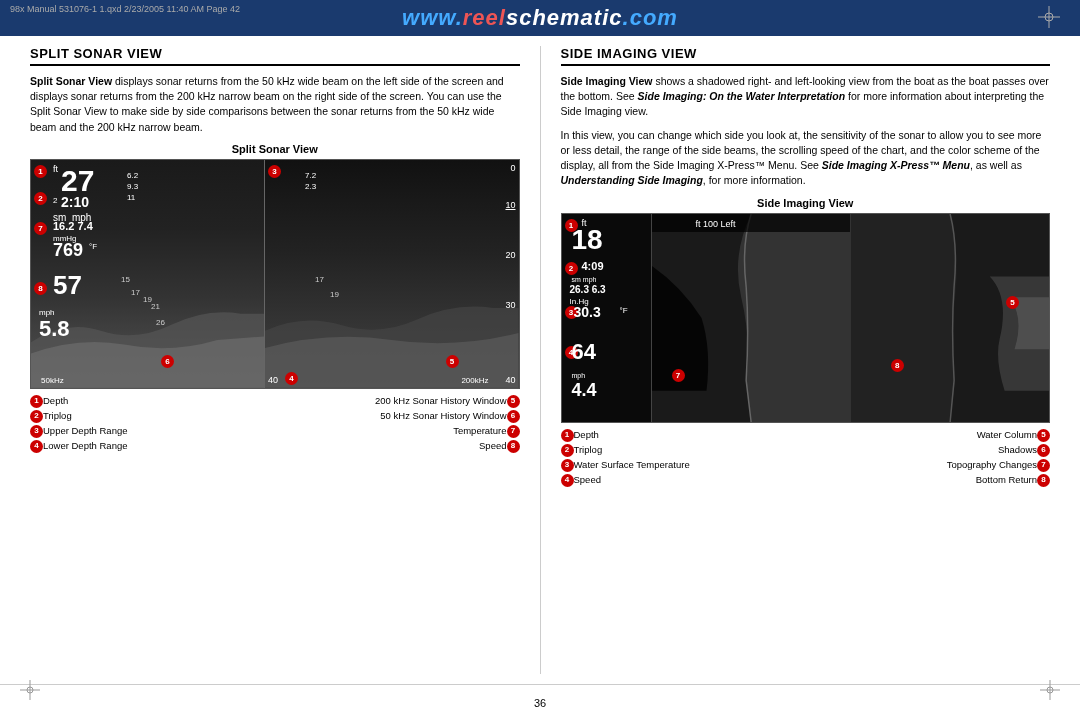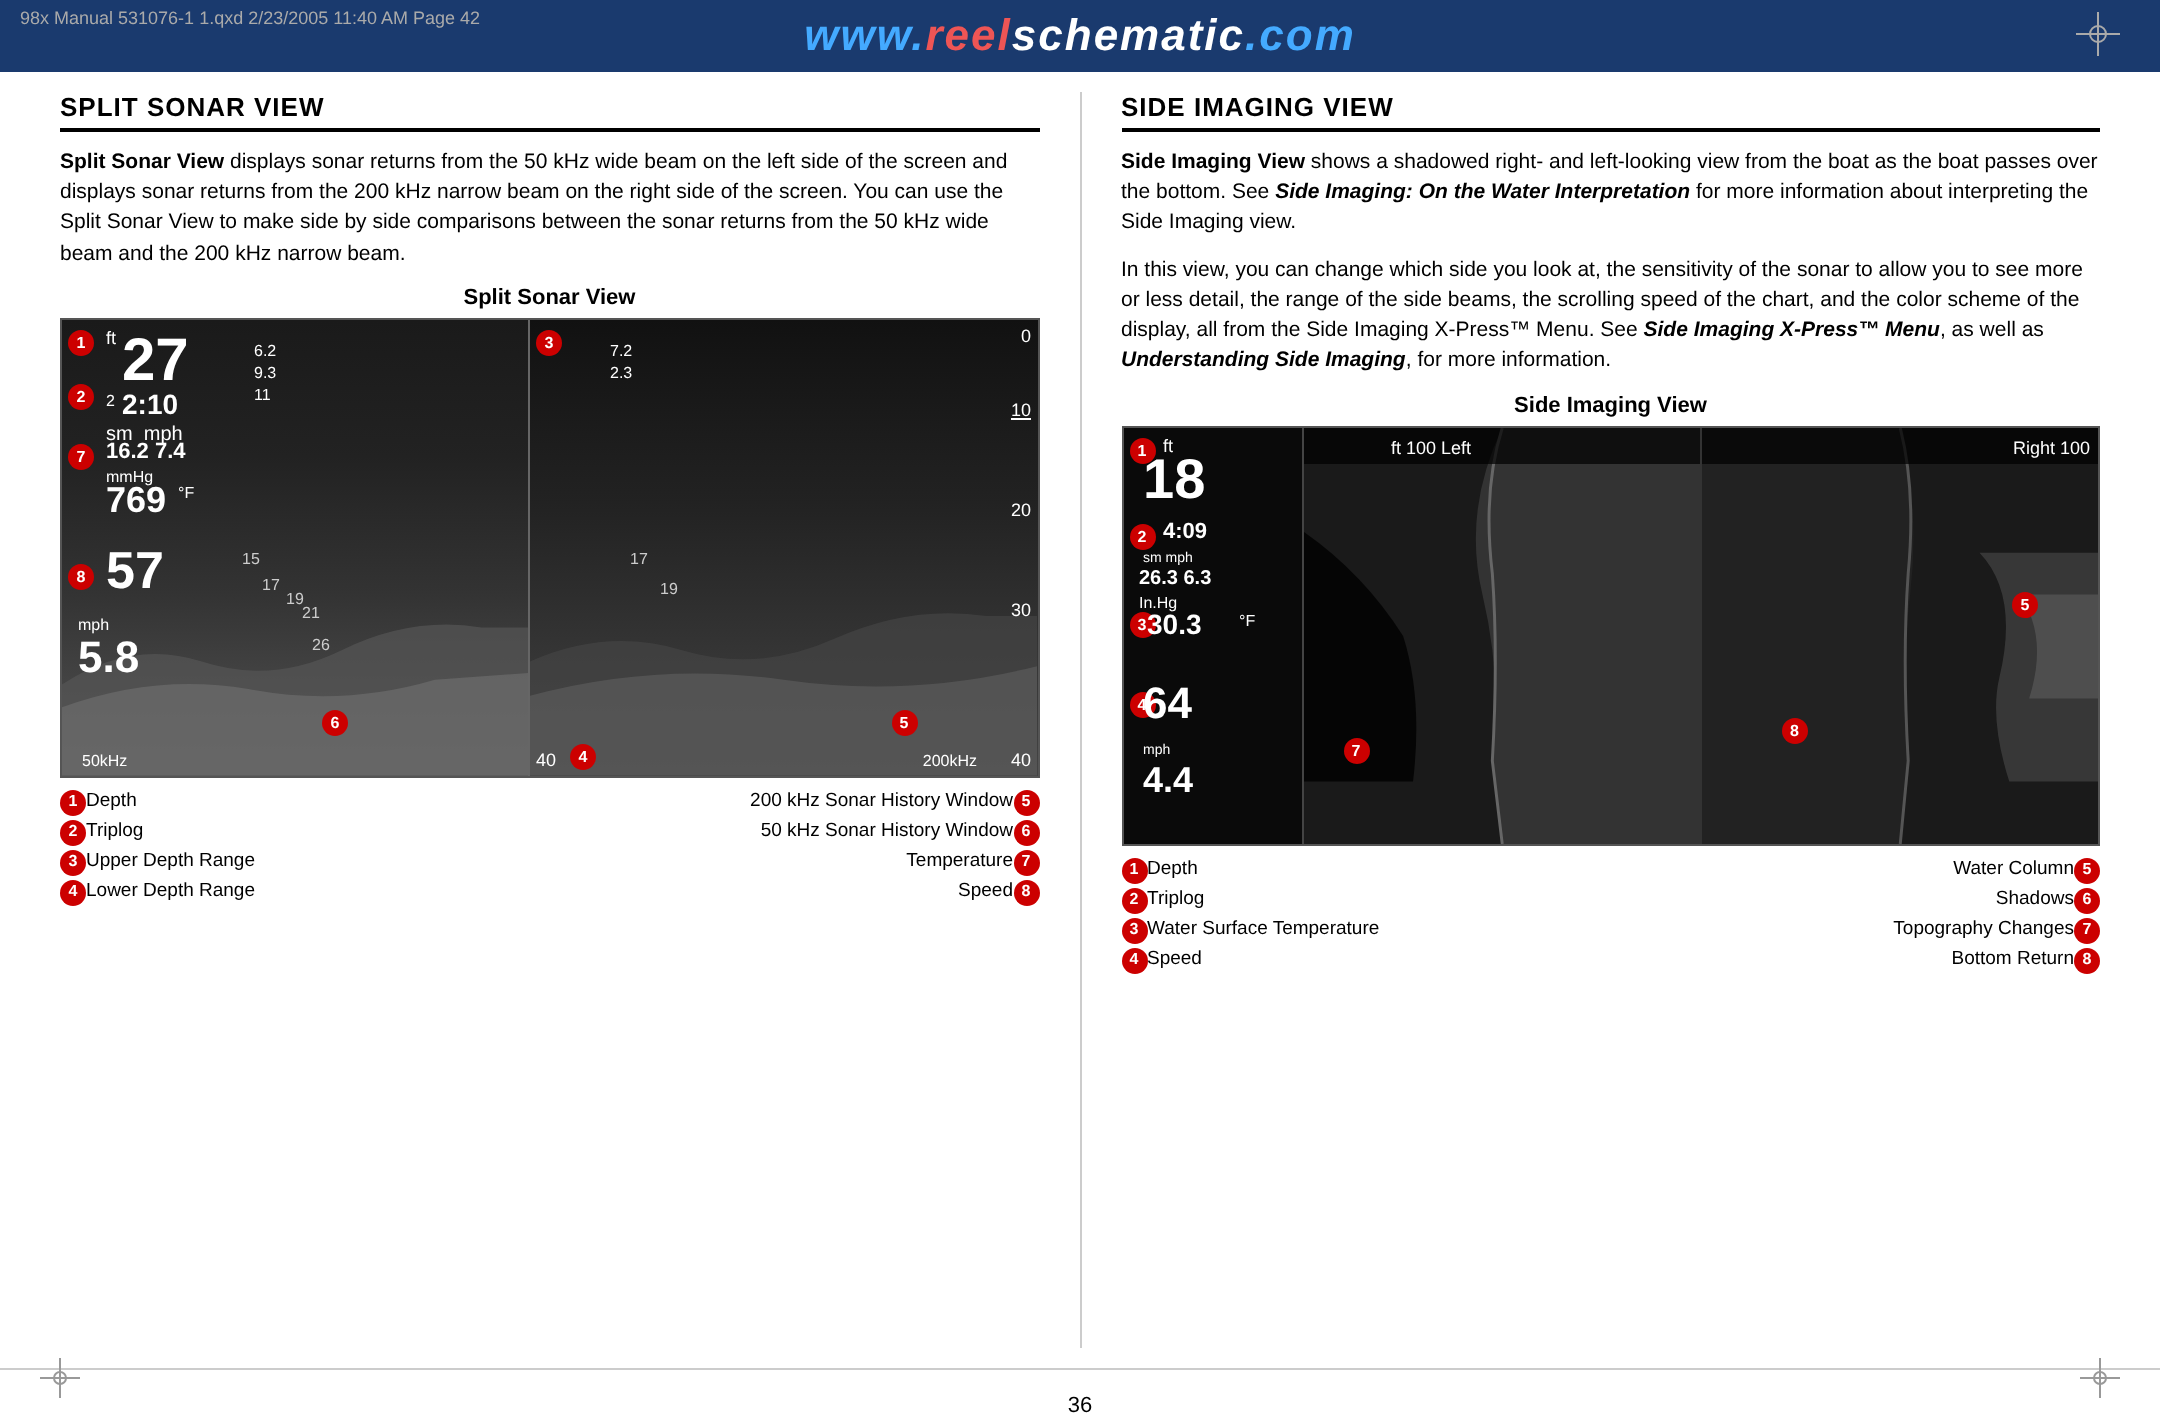--- a/index.html
+++ b/index.html
@@ -495,23 +495,20 @@
             <path d="M0,50 Q30,70 50,100 Q60,130 55,170 L0,170 Z" fill="#000" opacity="0.8"></path>
           </svg>
 
           <div style="position:absolute;bottom:40px;left:20px;">
             <span class="num-badge">7</span>
           </div>
         </div>
 
         <div class="side-imaging-right">
 
-          <div style="position:absolute;top:0;left:0;right:0;background:rgba(0,0,0,0.7);padding:2px 4px;z-index:5;text-align:right;">
-            <span style="color:#fff;font-size:9px;">Right 100</span>
-          </div>
 
           <svg style="position:absolute;bottom:0;left:0;width:100%;height:100%;" viewBox="0 0 200 200" preserveAspectRatio="none">
             <path d="M0,0 L0,200 L200,200 L200,0 Z" fill="#1a1a1a"></path>
             <path d="M100,0 Q110,40 105,80 Q100,120 105,160 L100,200 L0,200 L0,0 Z" fill="#222"></path>
             <path d="M100,0 Q108,30 104,70 Q101,110 104,160 L100,200" fill="none" stroke="#555" stroke-width="1.5"></path>
 
             <path d="M140,60 Q160,80 150,120 Q145,140 155,170 L200,170 L200,60 Z" fill="#444" opacity="0.7"></path>
             <path d="M160,80 Q175,100 165,130 L200,130 L200,80 Z" fill="#666" opacity="0.5"></path>
           </svg>
 

